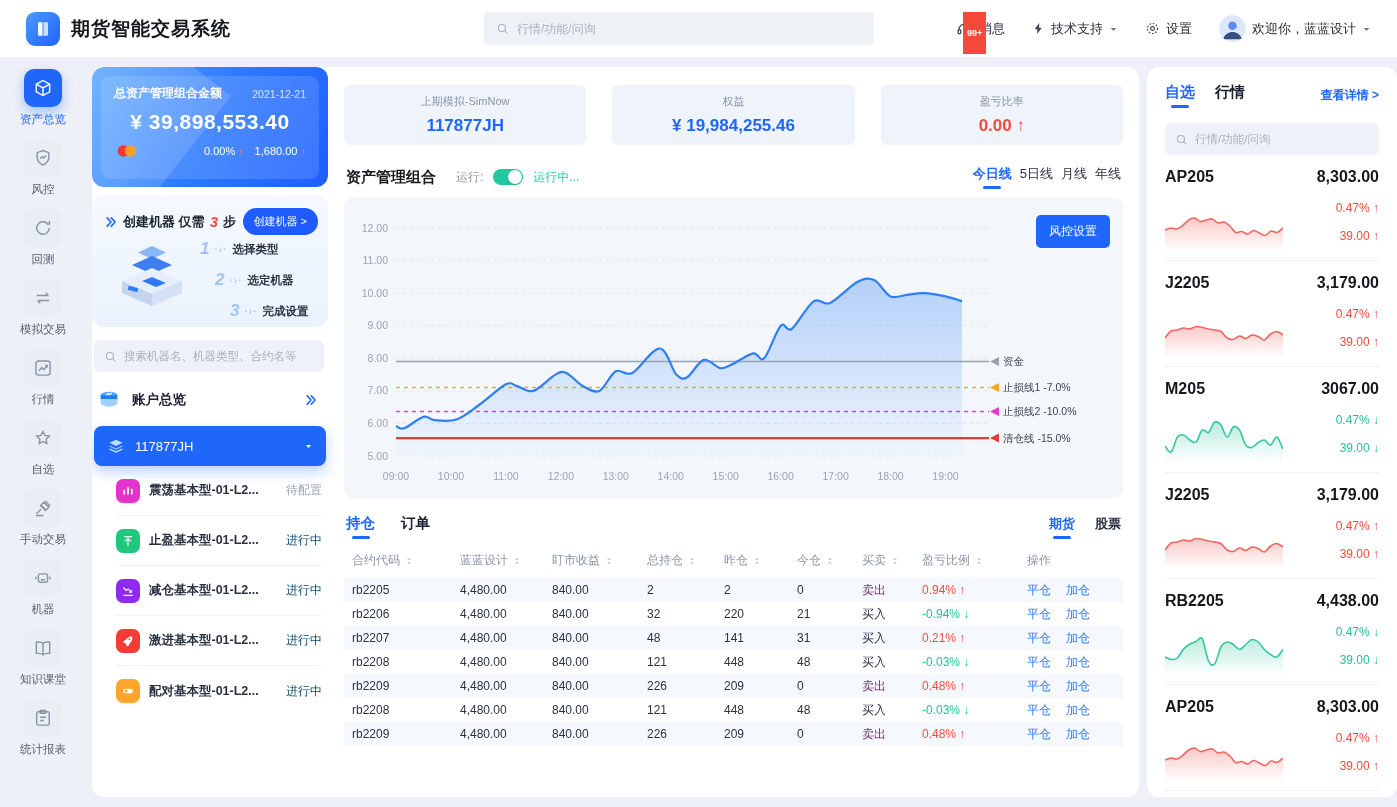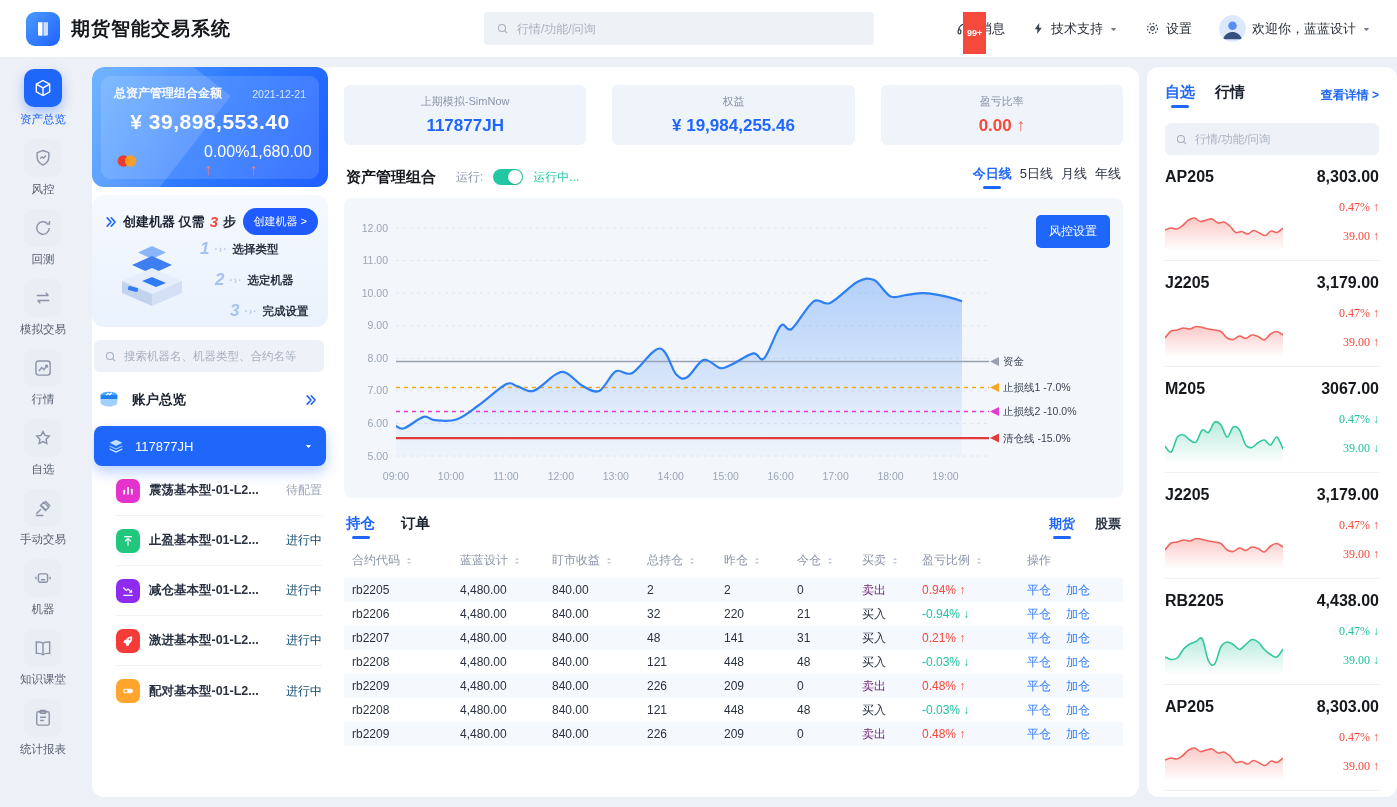--- a/index.html
+++ b/index.html
@@ -44,21 +44,21 @@
   
   .asset-card { height:120px; border-radius:12px; position:relative; overflow:hidden;
     background:linear-gradient(118deg,#5aa9ff 0%,#2f7bff 48%,#1e5eff 100%); }
   .asset-card:before { content:''; position:absolute; width:200px; height:260px; background:rgba(255,255,255,.14);
     transform:rotate(38deg); left:-120px; top:-60px; }
   .glass { position:absolute; inset:9px 9px 8px 9px; background:rgba(255,255,255,.13);
     border-radius:9px; padding:9px 13px; color:#fff; }
   .ac-row1 { display:flex; justify-content:space-between; align-items:center; font-size:12px; font-weight:bold; }
   .ac-date { font-weight:normal; font-size:10.5px; color:rgba(255,255,255,.78); }
   .ac-amount { text-align:center; font-size:21px; font-weight:bold; margin-top:8px; letter-spacing:.5px; }
-  .ac-row3 { display:flex; align-items:center; margin-top:9px; font-size:16px; }
+  .ac-row3 { display:flex; align-items:center; margin-top:9px; font-size:11px; }
   .ac-pct { margin-left:64px; } .ac-delta { margin-left:auto; }
   .arr-red { color:#ff7b66; font-weight:bold; }
 
   .promo { margin-top:8px; background:linear-gradient(180deg,#f5f9ff,#eaf2fd); border-radius:12px;
     padding:13px 10px 6px 12px; }
   .promo-head { display:flex; align-items:center; gap:3px; font-size:13px; font-weight:bold; color:#1c2330; }
   .chev-blue { color:#1f66fb; display:flex; margin-right:2px; }
   .promo-num { color:#f5493c; font-size:15px; font-style:italic; margin:0 2px; }
   .promo-btn { margin-left:auto; background:#1f5bff; color:#fff; border:none; border-radius:14px;
     font-size:11px; padding:6px 11px; cursor:pointer; font-family:inherit; }
@@ -134,21 +134,21 @@
 
   
   .right-panel { flex:1; background:#fff; margin:10px 0; border-radius:12px; padding:16px 18px 0 18px;
     margin-left:8px; overflow:hidden; }
   .rp-head { display:flex; align-items:center; }
   .rp-tabs { display:flex; gap:20px; font-size:15px; font-weight:bold; color:#1c2330; }
   .rp-link { margin-left:auto; color:#1f66fb; font-size:12px; cursor:pointer; font-weight:bold; }
   .rp-search { margin:15px 0 0 0; }
   .w-item { padding:13px 0 9px 0; border-bottom:1px solid #eef1f6; cursor:pointer; }
   .w-top { display:flex; justify-content:space-between; font-size:16px; font-weight:bold; color:#15181d; }
-  .w-bottom { display:flex; align-items:center; margin-top:7px;font-family:Liberation Serif, serif; }
+  .w-bottom { display:flex; align-items:center; margin-top:7px; }
   .w-deltas { margin-left:auto; text-align:right; font-size:12px; display:flex; flex-direction:column; gap:14px; }
   .w-deltas.up { color:#f5493c; } .w-deltas.down { color:#1fc2a0; }
 </style>
 </head>
 <body>
 
 <header class="topbar">
   <div class="brand">
     <span class="logo">
         <svg viewBox="0 0 24 24" width="20" height="20">

